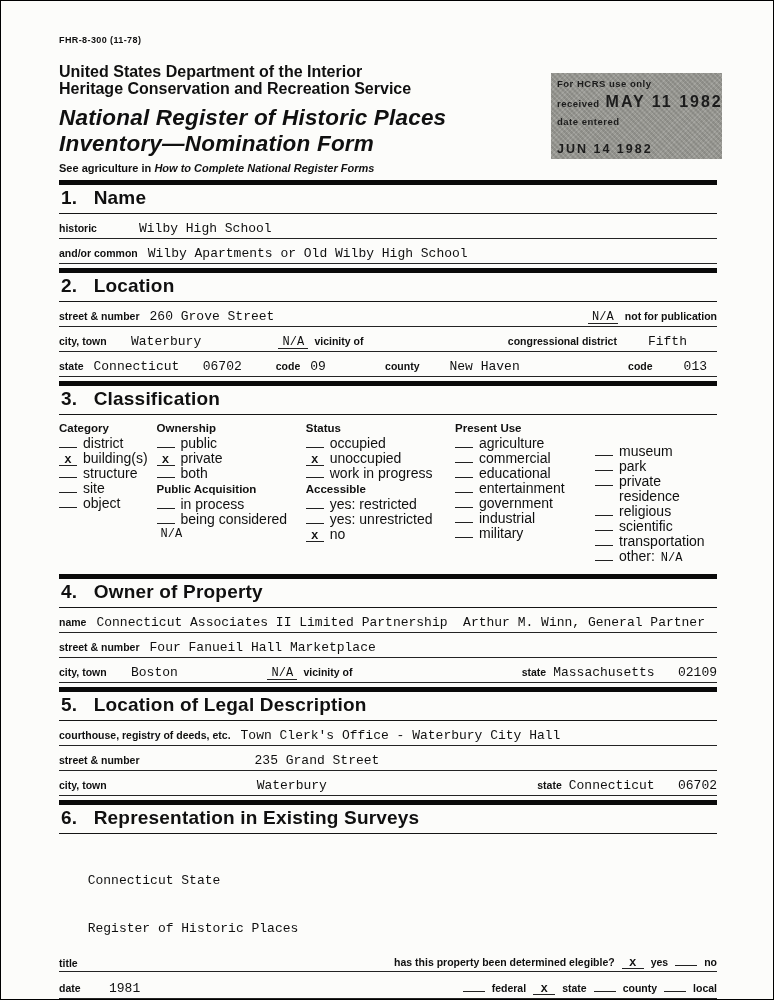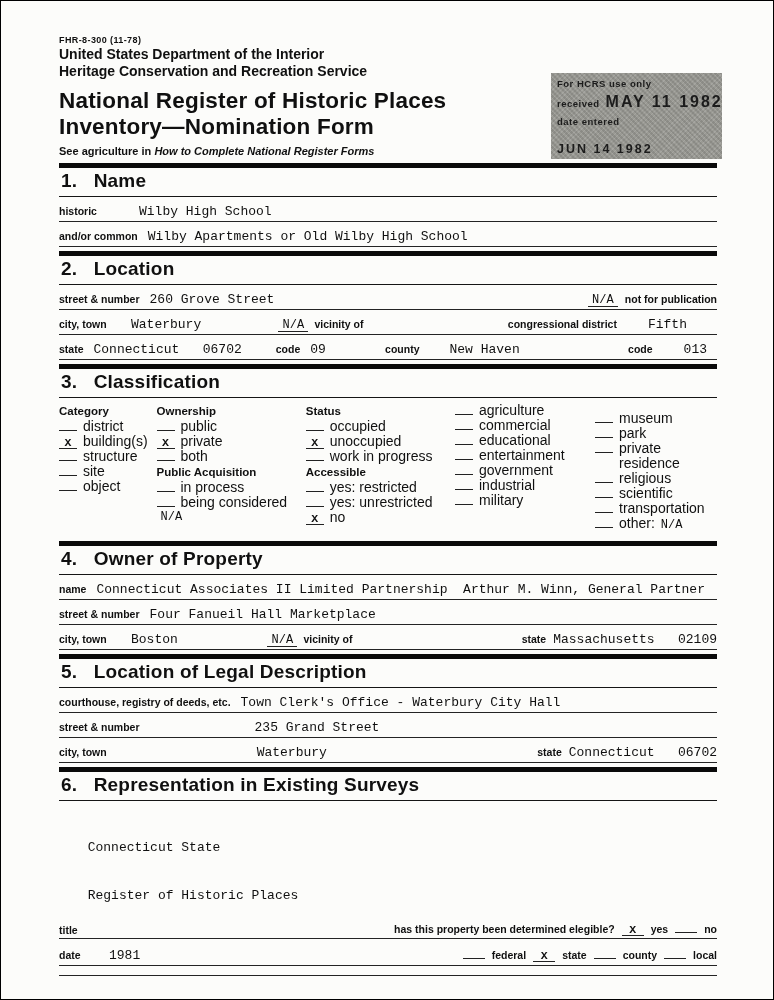--- a/index.html
+++ b/index.html
@@ -5,22 +5,22 @@
   * { box-sizing: border-box; }
   html, body { margin: 0; padding: 0; background: #cfcfcf; }
   .page {
     width: 774px; height: 1000px; margin: 0 auto; position: relative;
     background: #fcfcfa; border: 1px solid #000; overflow: hidden;
     font-family: "Liberation Sans", sans-serif; color: #101010;
   }
   .inner { padding: 34px 56px 0 58px; }
 
   .form-number { font-size: 9px; font-weight: bold; letter-spacing: .4px; }
-  .dept { margin-top: 1px; font-size: 14px; font-weight: bold; line-height: 17px; }
-  .main-title { margin-top: 8px; font-size: 22.5px; font-weight: bold; line-height: 26px; letter-spacing: .2px; }
+  .dept { margin-top: 18px; font-size: 16px; font-weight: bold; line-height: 17px; }
+  .main-title { margin-top: 8px; font-size: 22.5px; font-weight: bold; line-height: 26px; letter-spacing: .2px; font-style: italic; }
   .instr { margin-top: 5px; font-size: 11px; font-weight: bold; line-height: 13.5px; }
   .instr .it { font-style: italic; }
 
   .stamp {
     position: absolute; top: 72px; left: 550px; width: 171px; height: 86px;
     background:
       repeating-linear-gradient(45deg, rgba(0,0,0,.10) 0 2px, transparent 2px 4px),
       repeating-linear-gradient(-45deg, rgba(255,255,255,.12) 0 1px, transparent 1px 3px),
       #9a9a94;
     color: #1c1c1c; padding: 6px 6px; line-height: 1.1;
@@ -225,20 +225,21 @@
             <span class="blank"></span>
             <span class="chk-label">yes: unrestricted</span>
           </div>
         <div class="chk">
             <span class="blank">X</span>
             <span class="chk-label">no</span>
           </div>
       </div>
 
       <div class="col-use">
+        <div class="col-title">Present Use</div>
         <div class="use-cols">
           <div class="use-a">
             <div class="chk">
                 <span class="blank"></span>
                 <span class="chk-label">agriculture</span>
               </div>
             <div class="chk">
                 <span class="blank"></span>
                 <span class="chk-label">commercial</span>
               </div>

